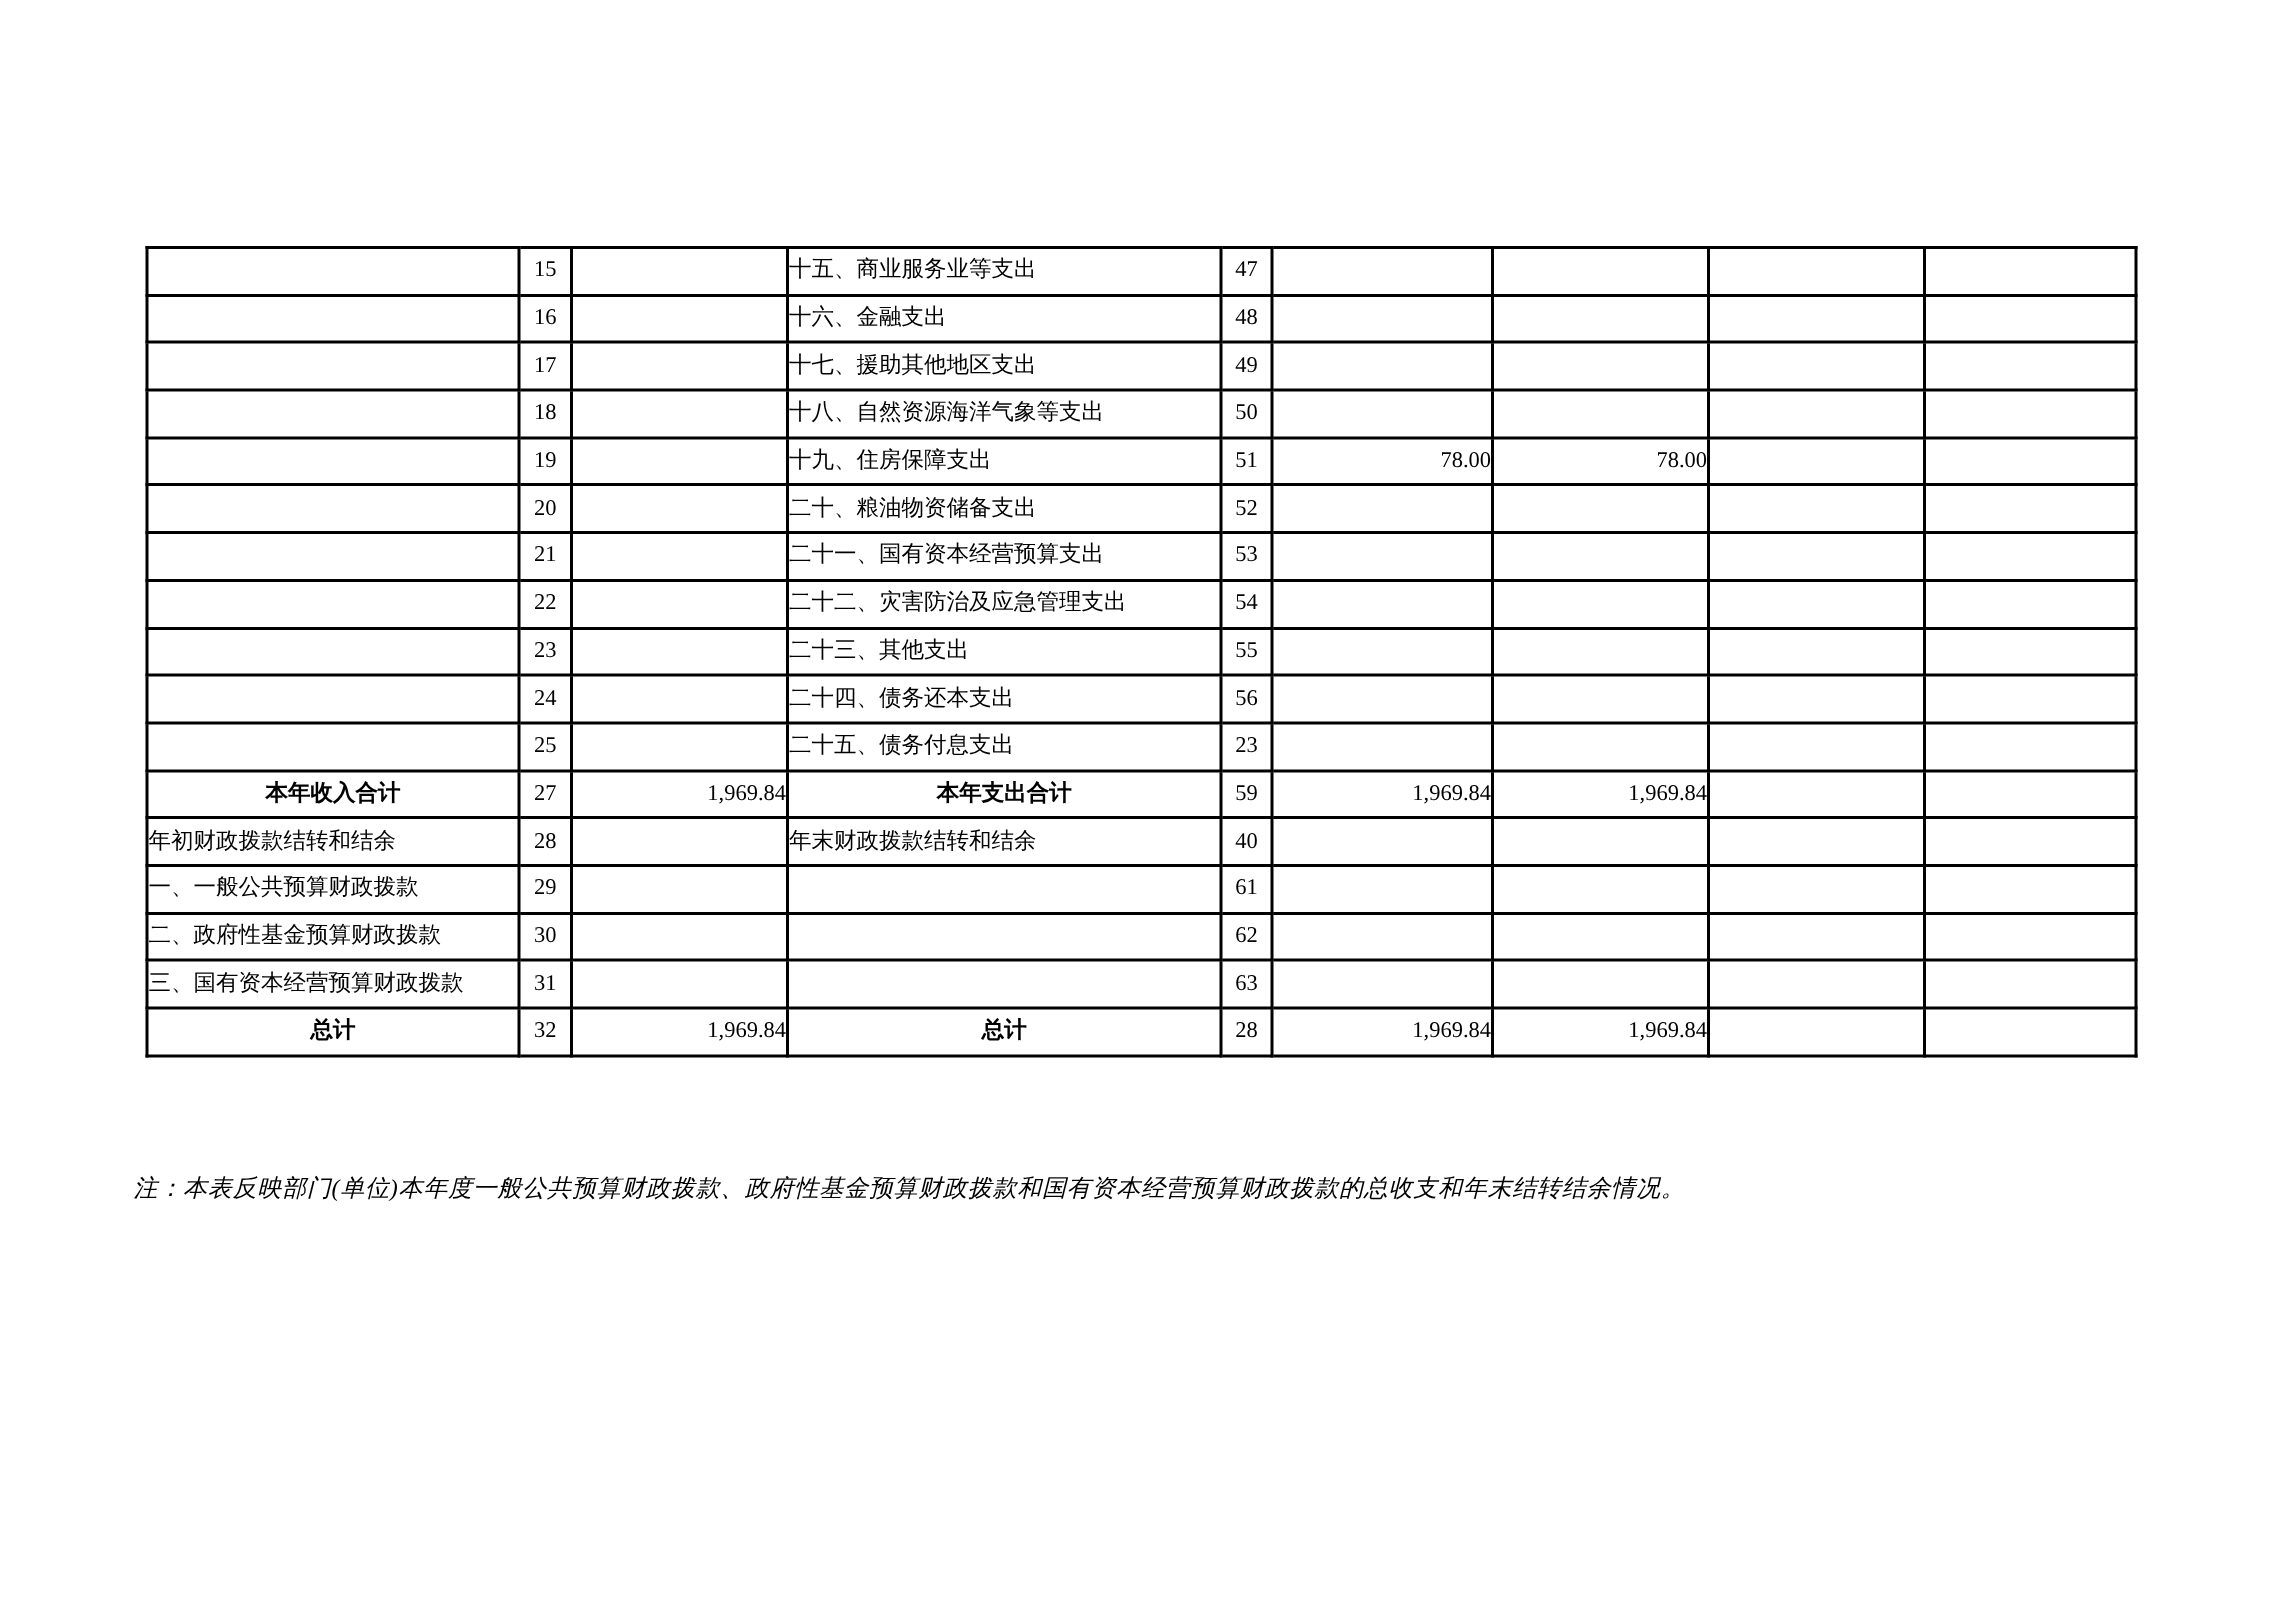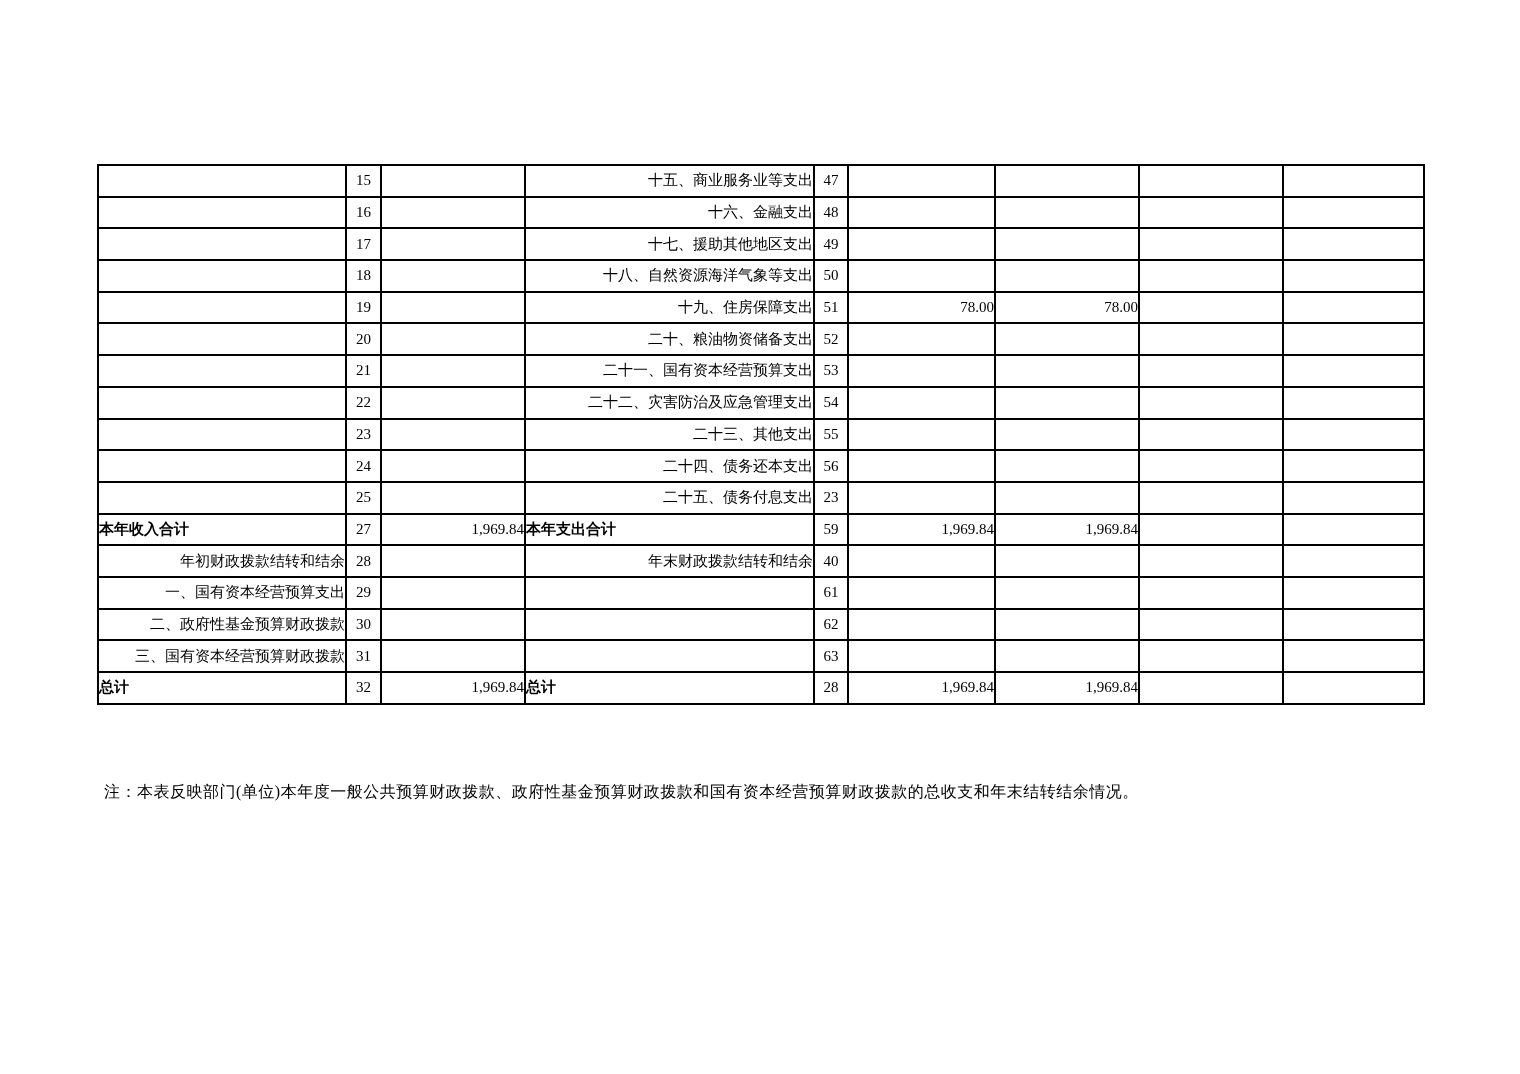--- a/index.html
+++ b/index.html
@@ -25,29 +25,30 @@
   table.budget td {
     border: 2px solid #000000;
     height: 31.7px;
     font-size: 15px;
     line-height: 1;
     padding: 0;
     overflow: hidden;
     white-space: nowrap;
     vertical-align: middle;
   }
-  td.c-label { text-align: right; padding-left: 9px; }
-  td.c-label.total { text-align: left; padding-left: 0; font-weight: bold; }
+  td.c-label { text-align: left; padding-left: 9px; }
+  td.c-label.total { text-align: center; padding-left: 0; font-weight: bold; }
   td.c-num { text-align: center; font-size: 14.5px; }
   td.c-val { text-align: right; padding-right: 8px; font-size: 14.5px; }
   .note {
     position: absolute;
-    left: 104px; top: 782px;
+    left: 89px; top: 782px;
     font-size: 16px;
     letter-spacing: 0.5px;
+    font-style: italic;
   }
   .page-number {
     position: absolute;
     left: 0; top: 960px;
     width: 1520px;
     text-align: center;
     font-size: 21px;
   }
   .page-number .dash { margin: 0 16px; }
 </style>
@@ -206,21 +207,21 @@
           <td class="c-num">28</td>
           <td class="c-val"></td>
           <td class="c-label">年末财政拨款结转和结余</td>
           <td class="c-num">40</td>
           <td class="c-val"></td>
           <td class="c-val"></td>
           <td class="c-val"></td>
           <td class="c-val"></td>
         </tr>
         <tr>
-          <td class="c-label">一、国有资本经营预算支出</td>
+          <td class="c-label">一、一般公共预算财政拨款</td>
           <td class="c-num">29</td>
           <td class="c-val"></td>
           <td class="c-label"></td>
           <td class="c-num">61</td>
           <td class="c-val"></td>
           <td class="c-val"></td>
           <td class="c-val"></td>
           <td class="c-val"></td>
         </tr>
         <tr>

